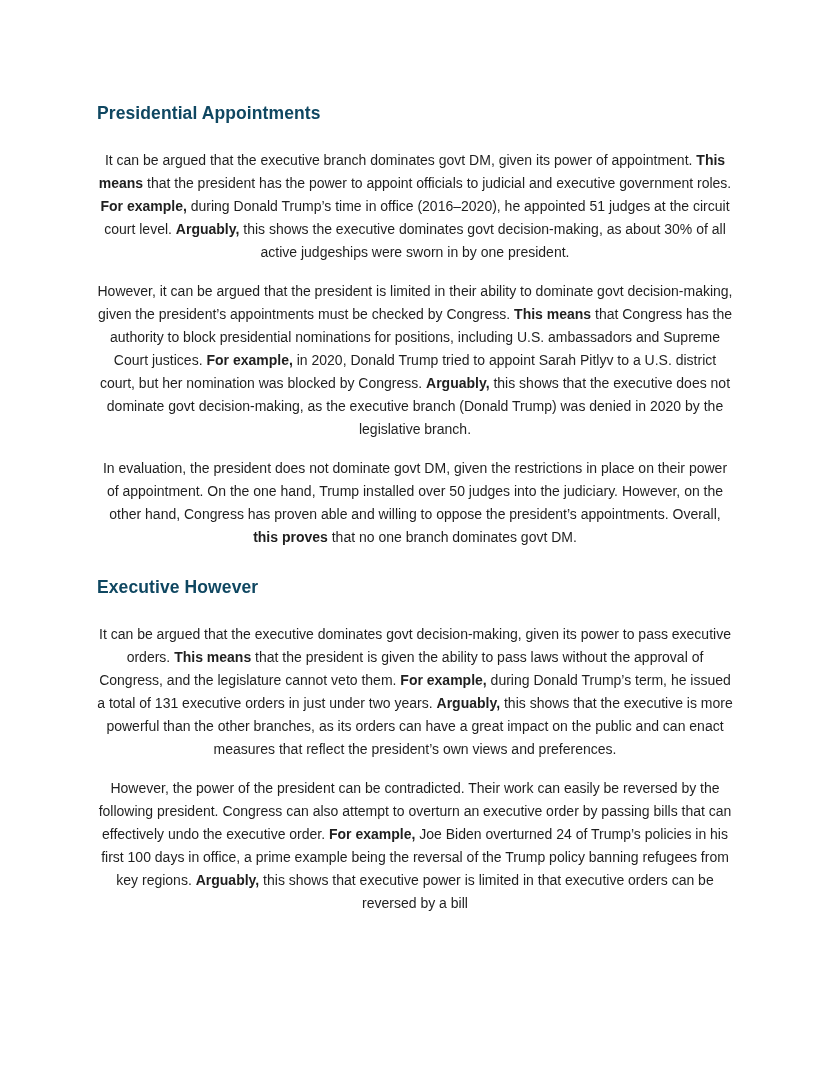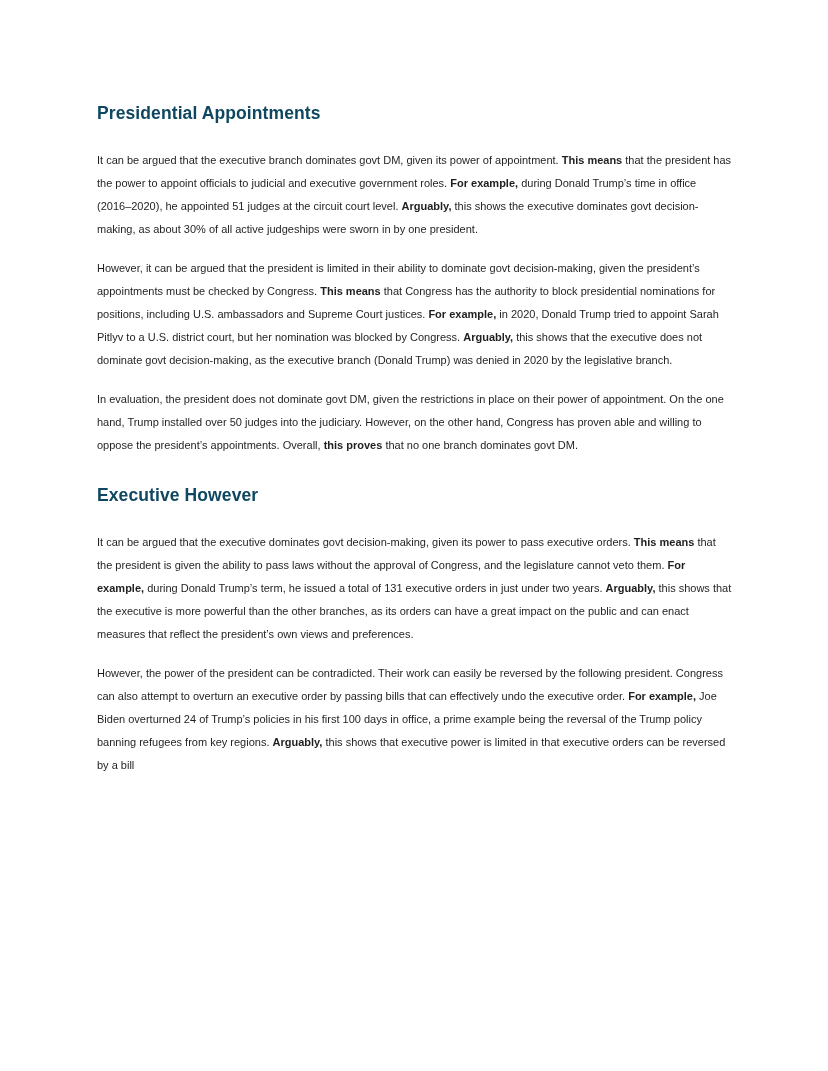--- a/index.html
+++ b/index.html
@@ -26,25 +26,25 @@
     font-weight: 700;
     color: #0F4761;
     margin: 0 0 25px 0;
     letter-spacing: 0.1px;
     line-height: 22px;
   }
   .doc-body h2.not-first {
     margin-top: 27px;
   }
   .doc-body p {
-    font-size: 11px;
+    font-size: 14px;
     line-height: 23px;
     color: #1f1f1f;
     margin: 0 0 16px 0;
-    text-align: left;
+    text-align: center;
   }
   .doc-body p .run-bold {
     font-weight: 700;
   }
 </style>
 </head>
 <body>
 
 <div class="page">
   <div class="doc-body" id="doc-body">

